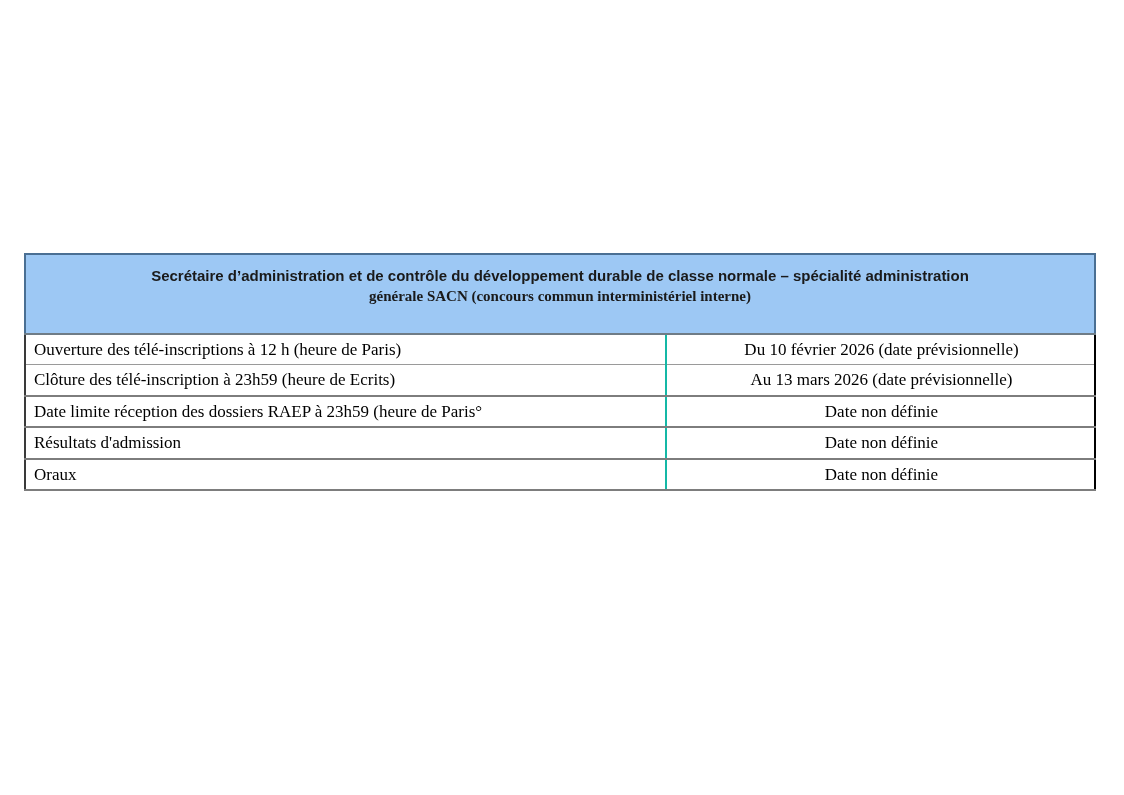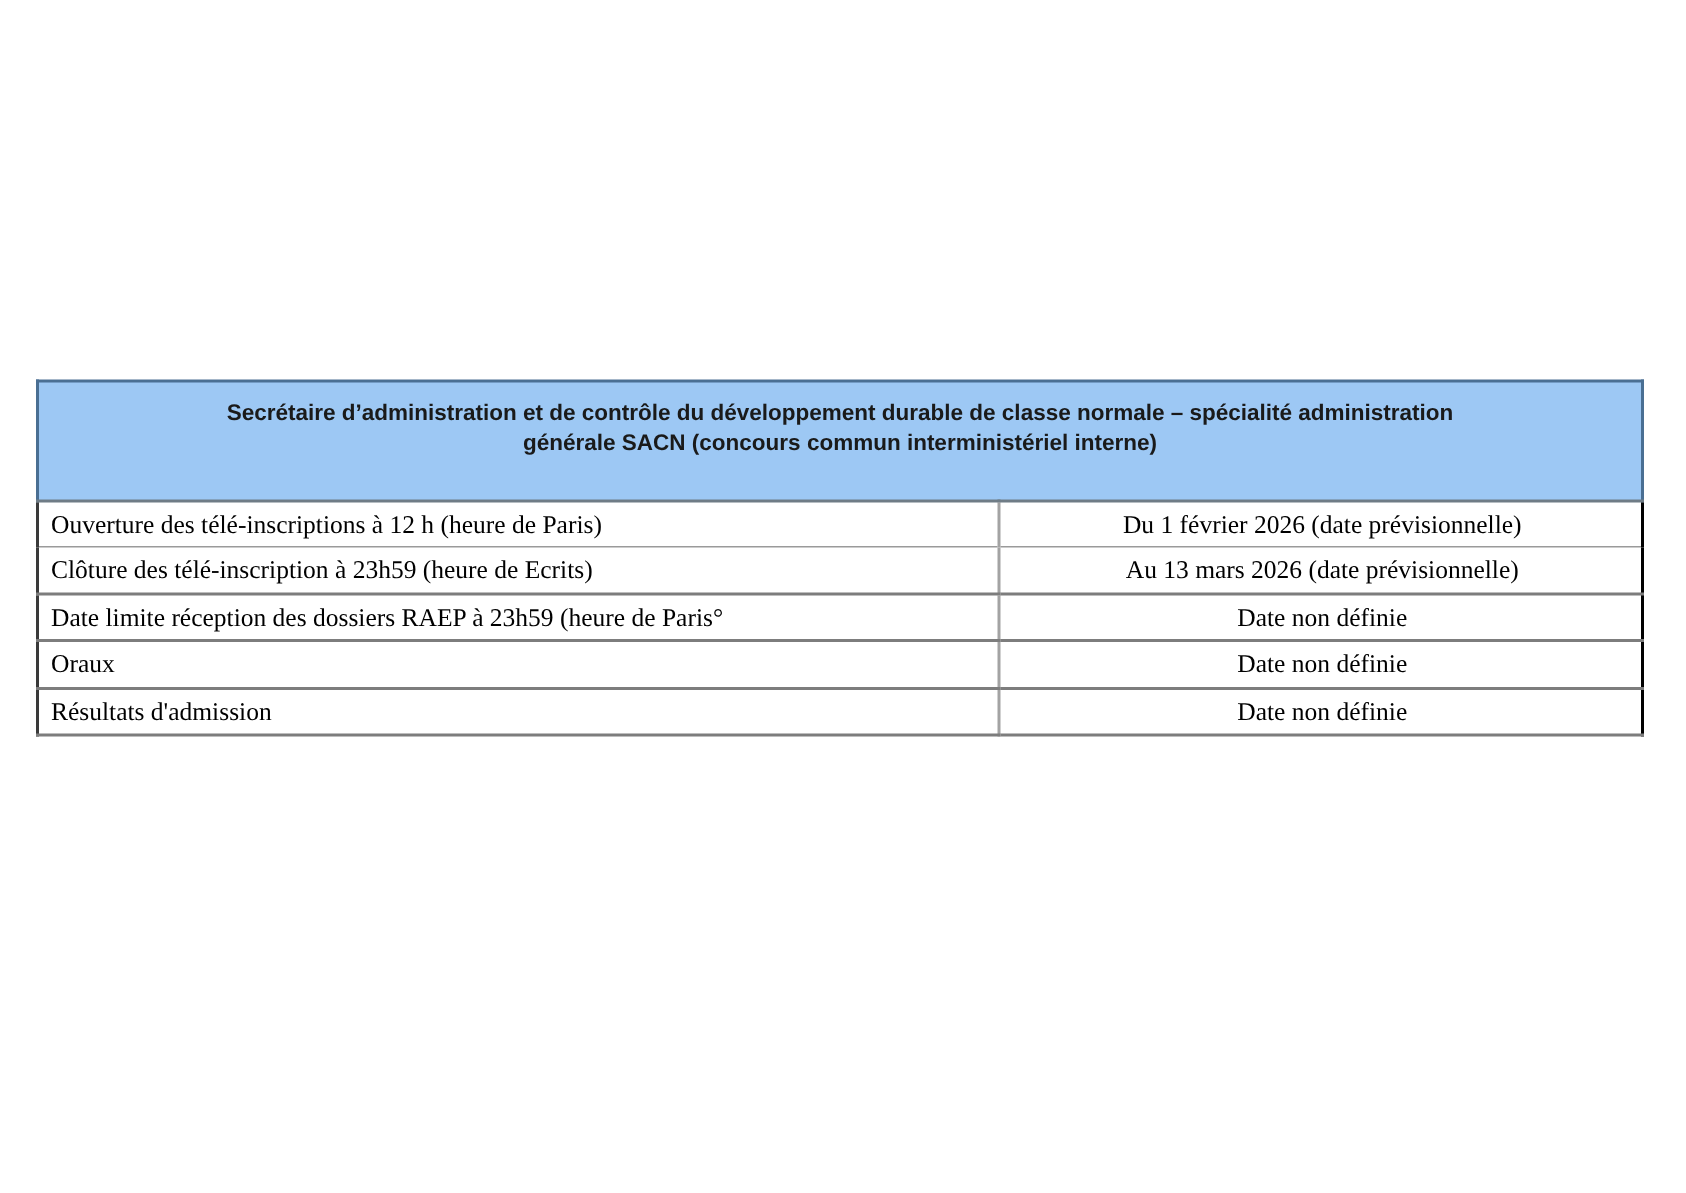--- a/index.html
+++ b/index.html
@@ -60,21 +60,21 @@
     padding: 5px 6px 5px 8px;
     border-bottom: 2px solid #7d7d7d;
     vertical-align: middle;
     white-space: nowrap;
     overflow: hidden;
   }
 
   .schedule-table td.cell-label {
     text-align: left;
     border-left: 2px solid #3a3a3a;
-    border-right: 2px solid #a3a3a3;
+    border-right: 2px solid #14b8a6;
   }
 
   .schedule-table td.cell-value {
     text-align: center;
     border-right: 2px solid #000000;
   }
 
   .schedule-table tbody tr:first-child td {
     border-top: none;
   }
@@ -94,41 +94,41 @@
 
   <table class="schedule-table">
     <colgroup>
       <col class="col-label">
       <col class="col-value">
     </colgroup>
     <thead>
       <tr class="title-row">
         <th colspan="2">
           <span style="display: block;">Secrétaire d’administration et de contrôle du développement durable de classe normale – spécialité administration</span>
-          <span style="display: block;">générale SACN (concours commun interministériel interne)</span>
+          <span style="display: block; font-family: Liberation Serif, serif;">générale SACN (concours commun interministériel interne)</span>
         </th>
       </tr>
     </thead>
     <tbody id="table-body">
         <tr class="row-thin">
           <td class="cell-label">Ouverture des télé-inscriptions à 12 h (heure de Paris)</td>
-          <td class="cell-value">Du 1 février 2026 (date prévisionnelle)</td>
+          <td class="cell-value">Du 10 février 2026 (date prévisionnelle)</td>
         </tr>
         <tr>
           <td class="cell-label">Clôture des télé-inscription à 23h59 (heure de Ecrits)</td>
           <td class="cell-value">Au 13 mars 2026 (date prévisionnelle)</td>
         </tr>
         <tr>
           <td class="cell-label">Date limite réception des dossiers RAEP à 23h59 (heure de Paris°</td>
           <td class="cell-value">Date non définie</td>
         </tr>
         <tr>
-          <td class="cell-label">Oraux</td>
+          <td class="cell-label">Résultats d'admission</td>
           <td class="cell-value">Date non définie</td>
         </tr>
         <tr>
-          <td class="cell-label">Résultats d'admission</td>
+          <td class="cell-label">Oraux</td>
           <td class="cell-value">Date non définie</td>
         </tr>
       </tbody>
   </table>
 
 </div>
 
 </body></html>

